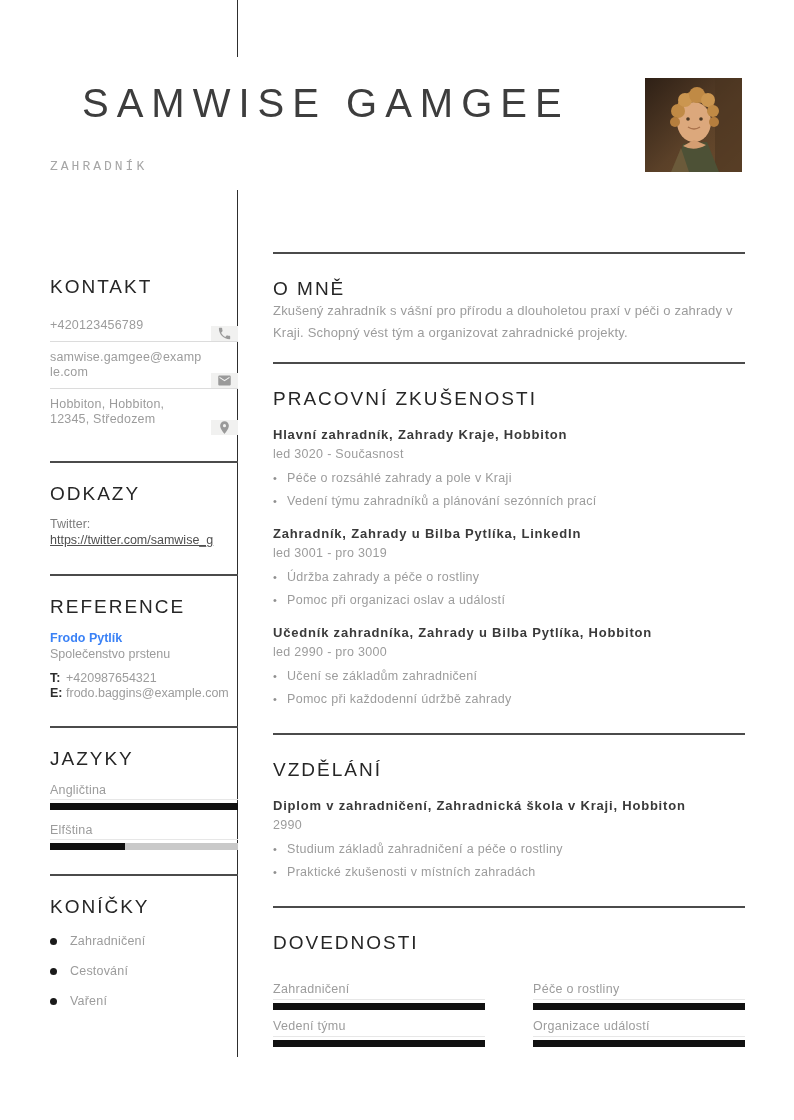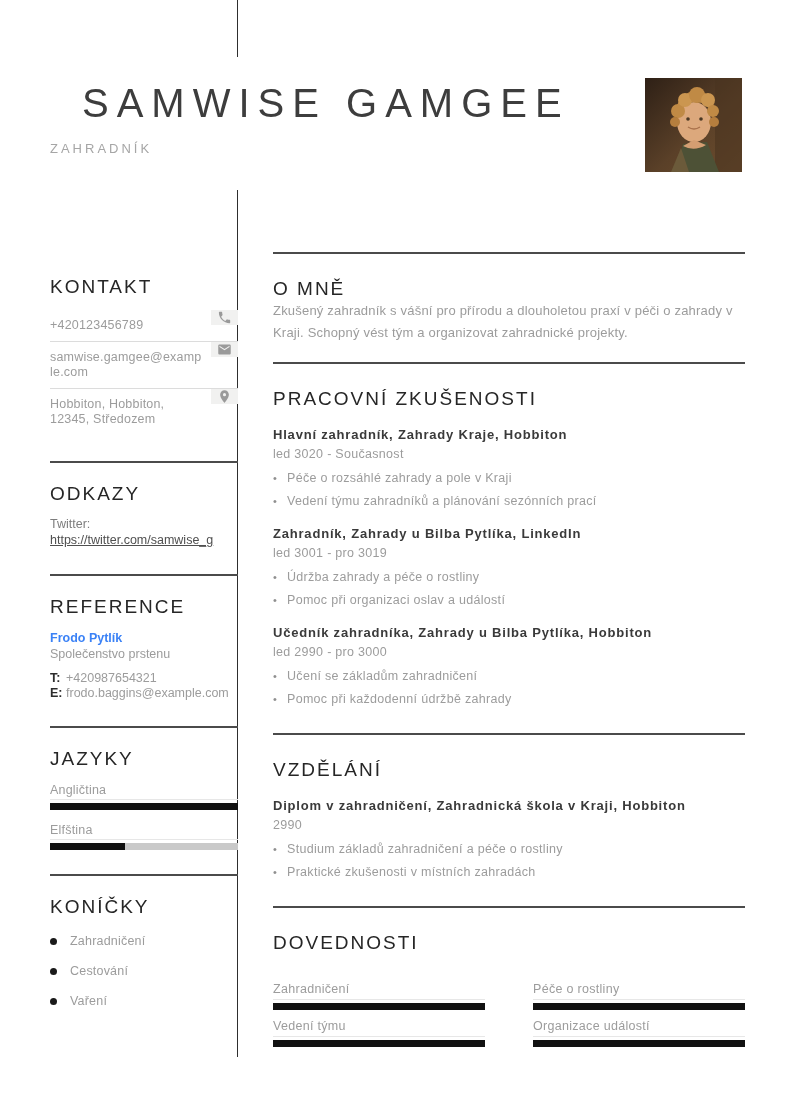--- a/index.html
+++ b/index.html
@@ -21,21 +21,21 @@
   html,body{background:#ffffff;}
   body{font-family:"Liberation Sans", sans-serif;}
   .page{position:relative;width:794px;height:1120px;background:#ffffff;overflow:hidden;}
 
   
   .vline-top{position:absolute;left:237px;top:0;width:1px;height:57px;background:#2e2e2e;}
   .vline-main{position:absolute;left:237px;top:190px;width:1px;height:867px;background:#2e2e2e;}
 
   
   .name{position:absolute;left:50px;top:81px;font-size:40px;letter-spacing:8px;color:var(--name);font-weight:400;white-space:nowrap;margin-left:32px;}
-  .subtitle{position:absolute;left:50px;top:141px;font-size:13px;letter-spacing:3px;color:var(--subtitle);}
+  .subtitle{position:absolute;left:50px;top:159px;font-size:13px;letter-spacing:3px;color:var(--subtitle);font-family:Liberation Mono, monospace;}
   .photo{position:absolute;left:645px;top:78px;width:97px;height:94px;overflow:hidden;}
   .photo svg{display:block;}
 
   
   .sidebar{position:absolute;left:50px;top:190px;width:188px;}
   .main{position:absolute;left:273px;top:190px;width:472px;}
 
   h2{font-size:19px;letter-spacing:2px;color:var(--heading);font-weight:400;line-height:22px;}
 
   
@@ -55,21 +55,21 @@
   .skills-grid{margin-top:28px;display:grid;grid-template-columns:1fr 1fr;column-gap:48px;row-gap:9px;}
   .skill-label{font-size:12.5px;color:var(--muted);letter-spacing:.3px;padding-bottom:3px;border-bottom:1px solid var(--label-underline);}
   .bar-track{margin-top:3px;height:7px;background:var(--bar-track);}
   .bar-track.full{background:var(--bar-fill);}
   .bar-fill{height:100%;background:var(--bar-fill);}
 
   
   .sidebar h2{margin-top:86px;}
   .sidebar h2.h-follow{margin-top:20px;}
   .contact-list{margin-top:12px;}
-  .contact-row{display:flex;align-items:flex-start;}
+  .contact-row{display:flex;align-items:flex-end;}
   .contact-row.bordered{border-bottom:1px solid var(--row-border);}
   .contact-text{flex:1 1 auto;width:153px;padding:8px 8px 8px 0;font-size:12.5px;line-height:15px;color:var(--muted);letter-spacing:.2px;overflow-wrap:anywhere;}
   .contact-icon{flex:0 0 27px;background:var(--icon-bg);display:flex;align-items:center;justify-content:center;}
   .contact-icon svg{width:15px;height:15px;fill:var(--icon);}
   .side-rule{border-top:2px solid var(--rule);margin-top:26px;}
   .side-rule.jz{margin-top:24px;}
   .link-group{margin-top:13px;}
   .link-label{font-size:12.5px;color:#7d7d7d;line-height:15px;}
   .link-url{display:block;font-size:12.5px;line-height:15px;color:var(--link);text-decoration:underline;word-break:break-all;margin-top:1px;}
   .link-gap{margin-top:12px;}

